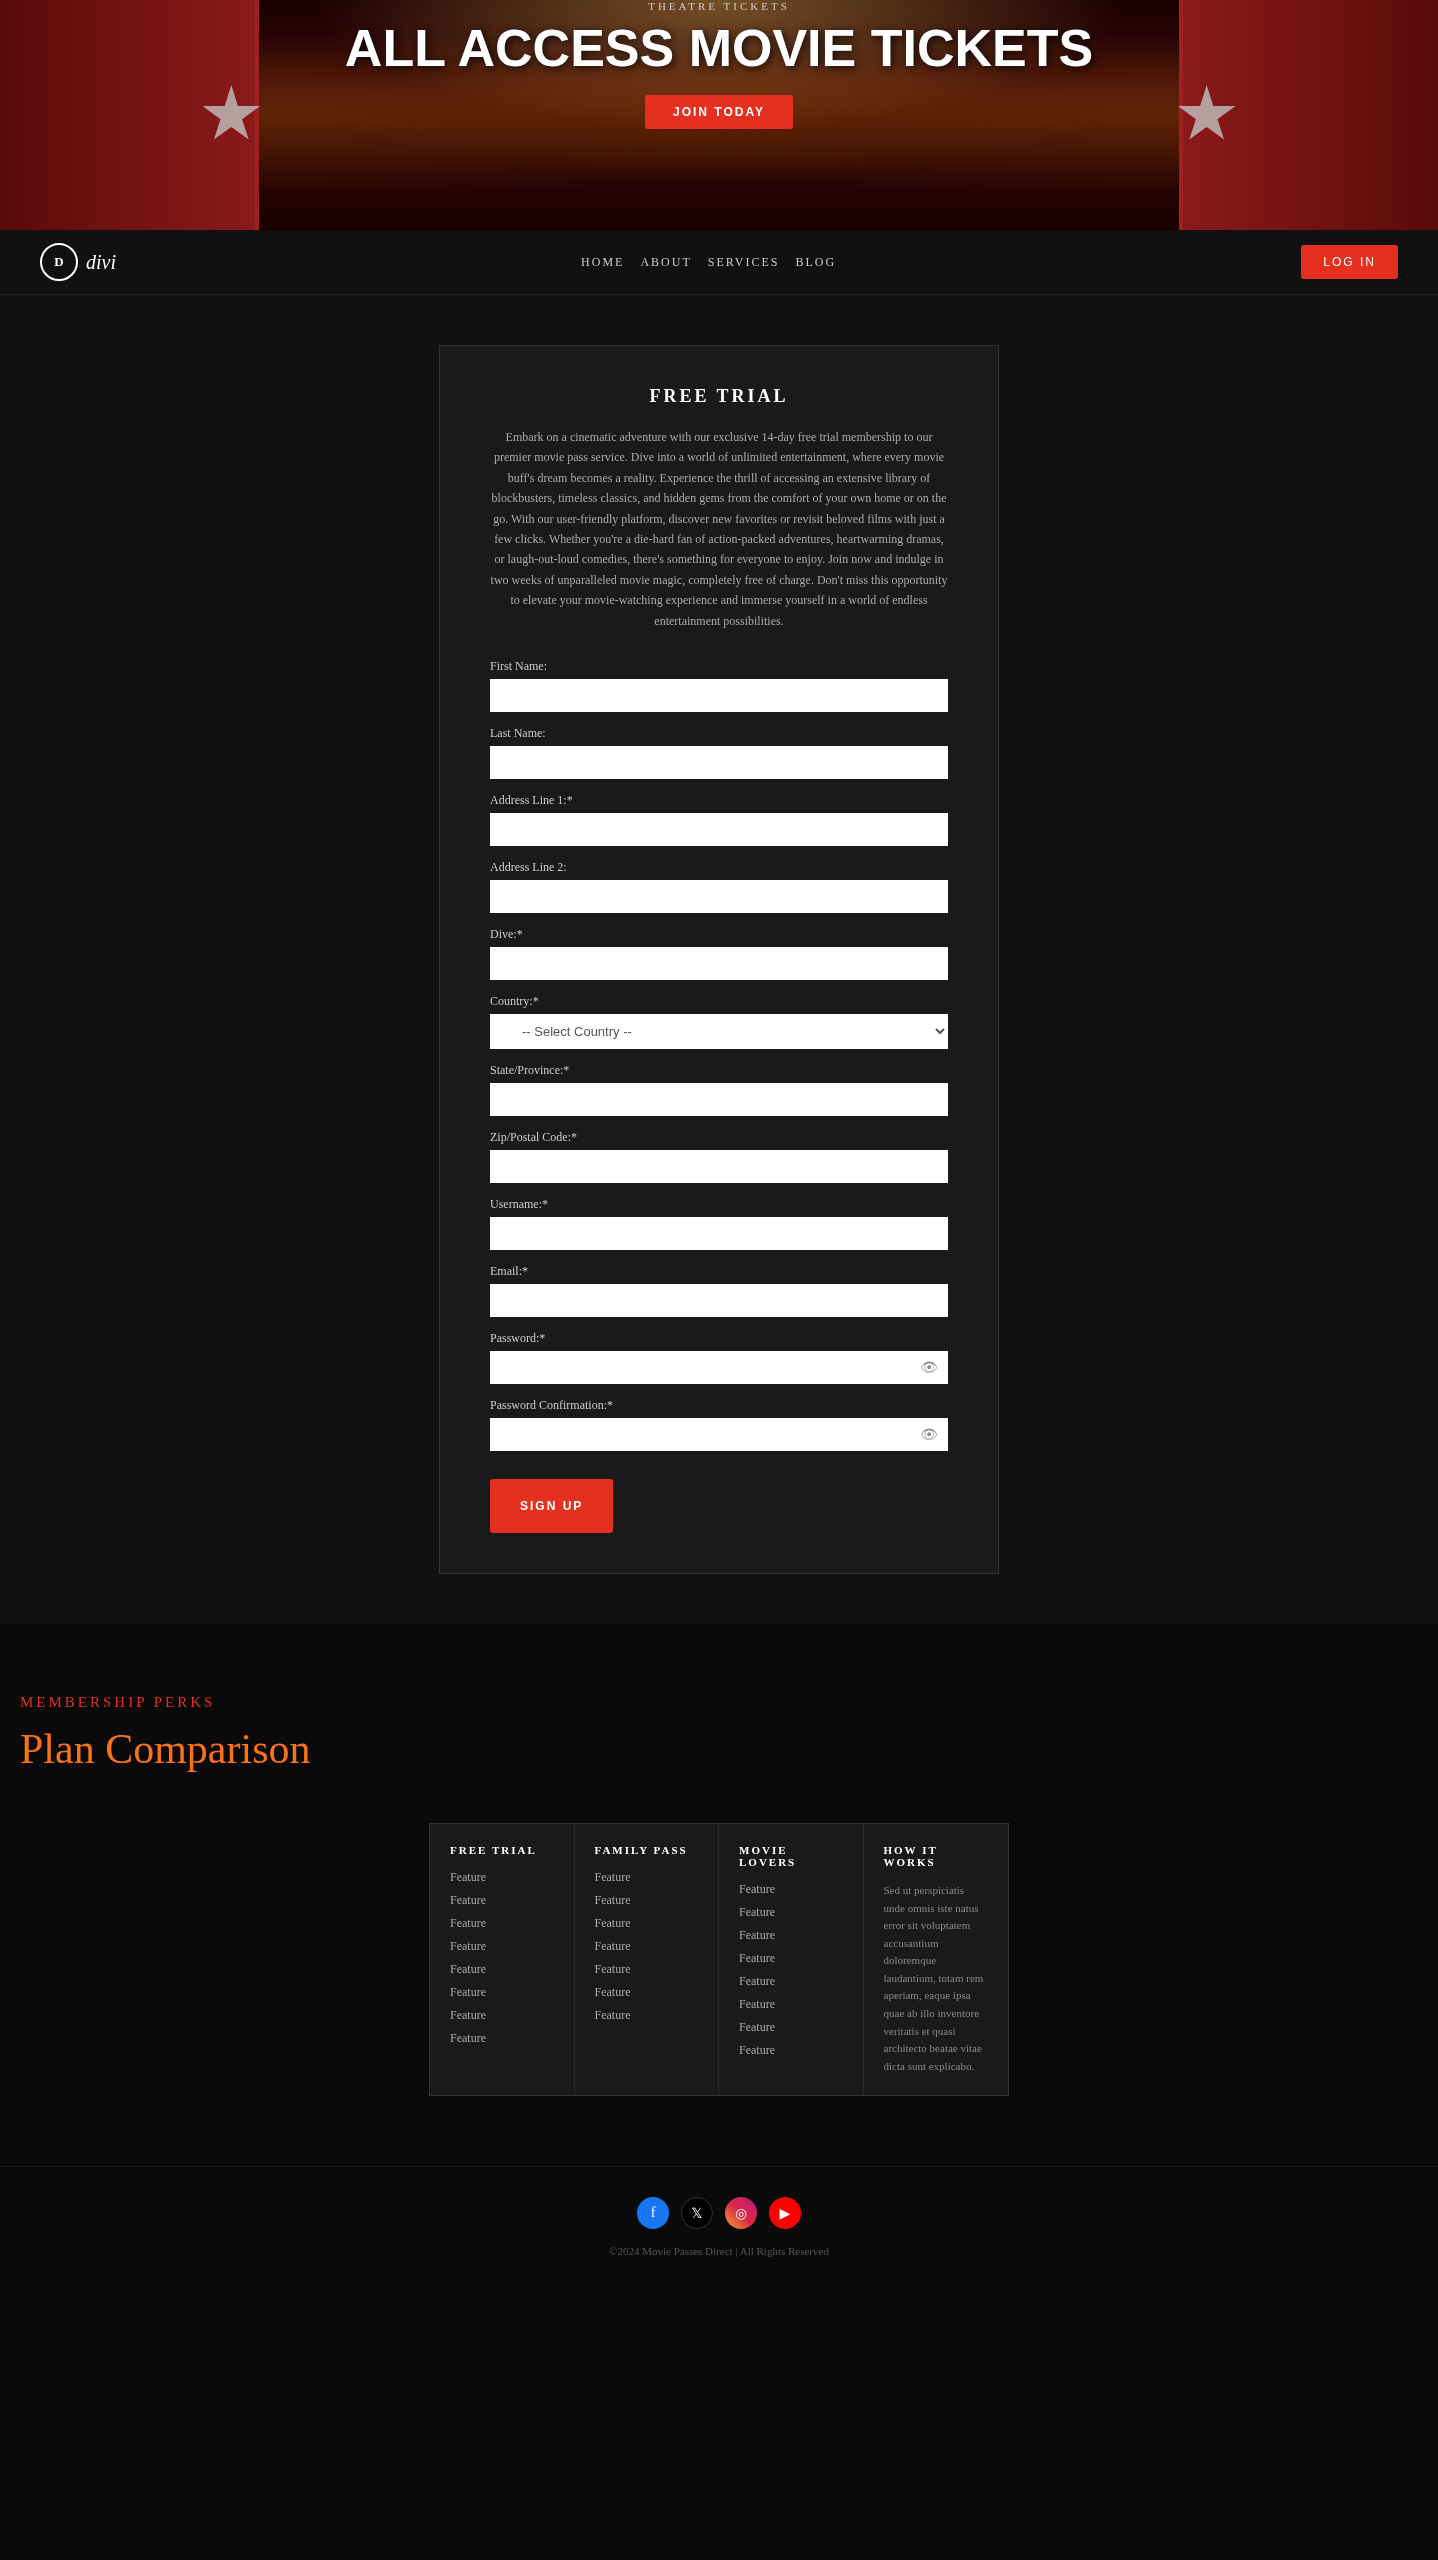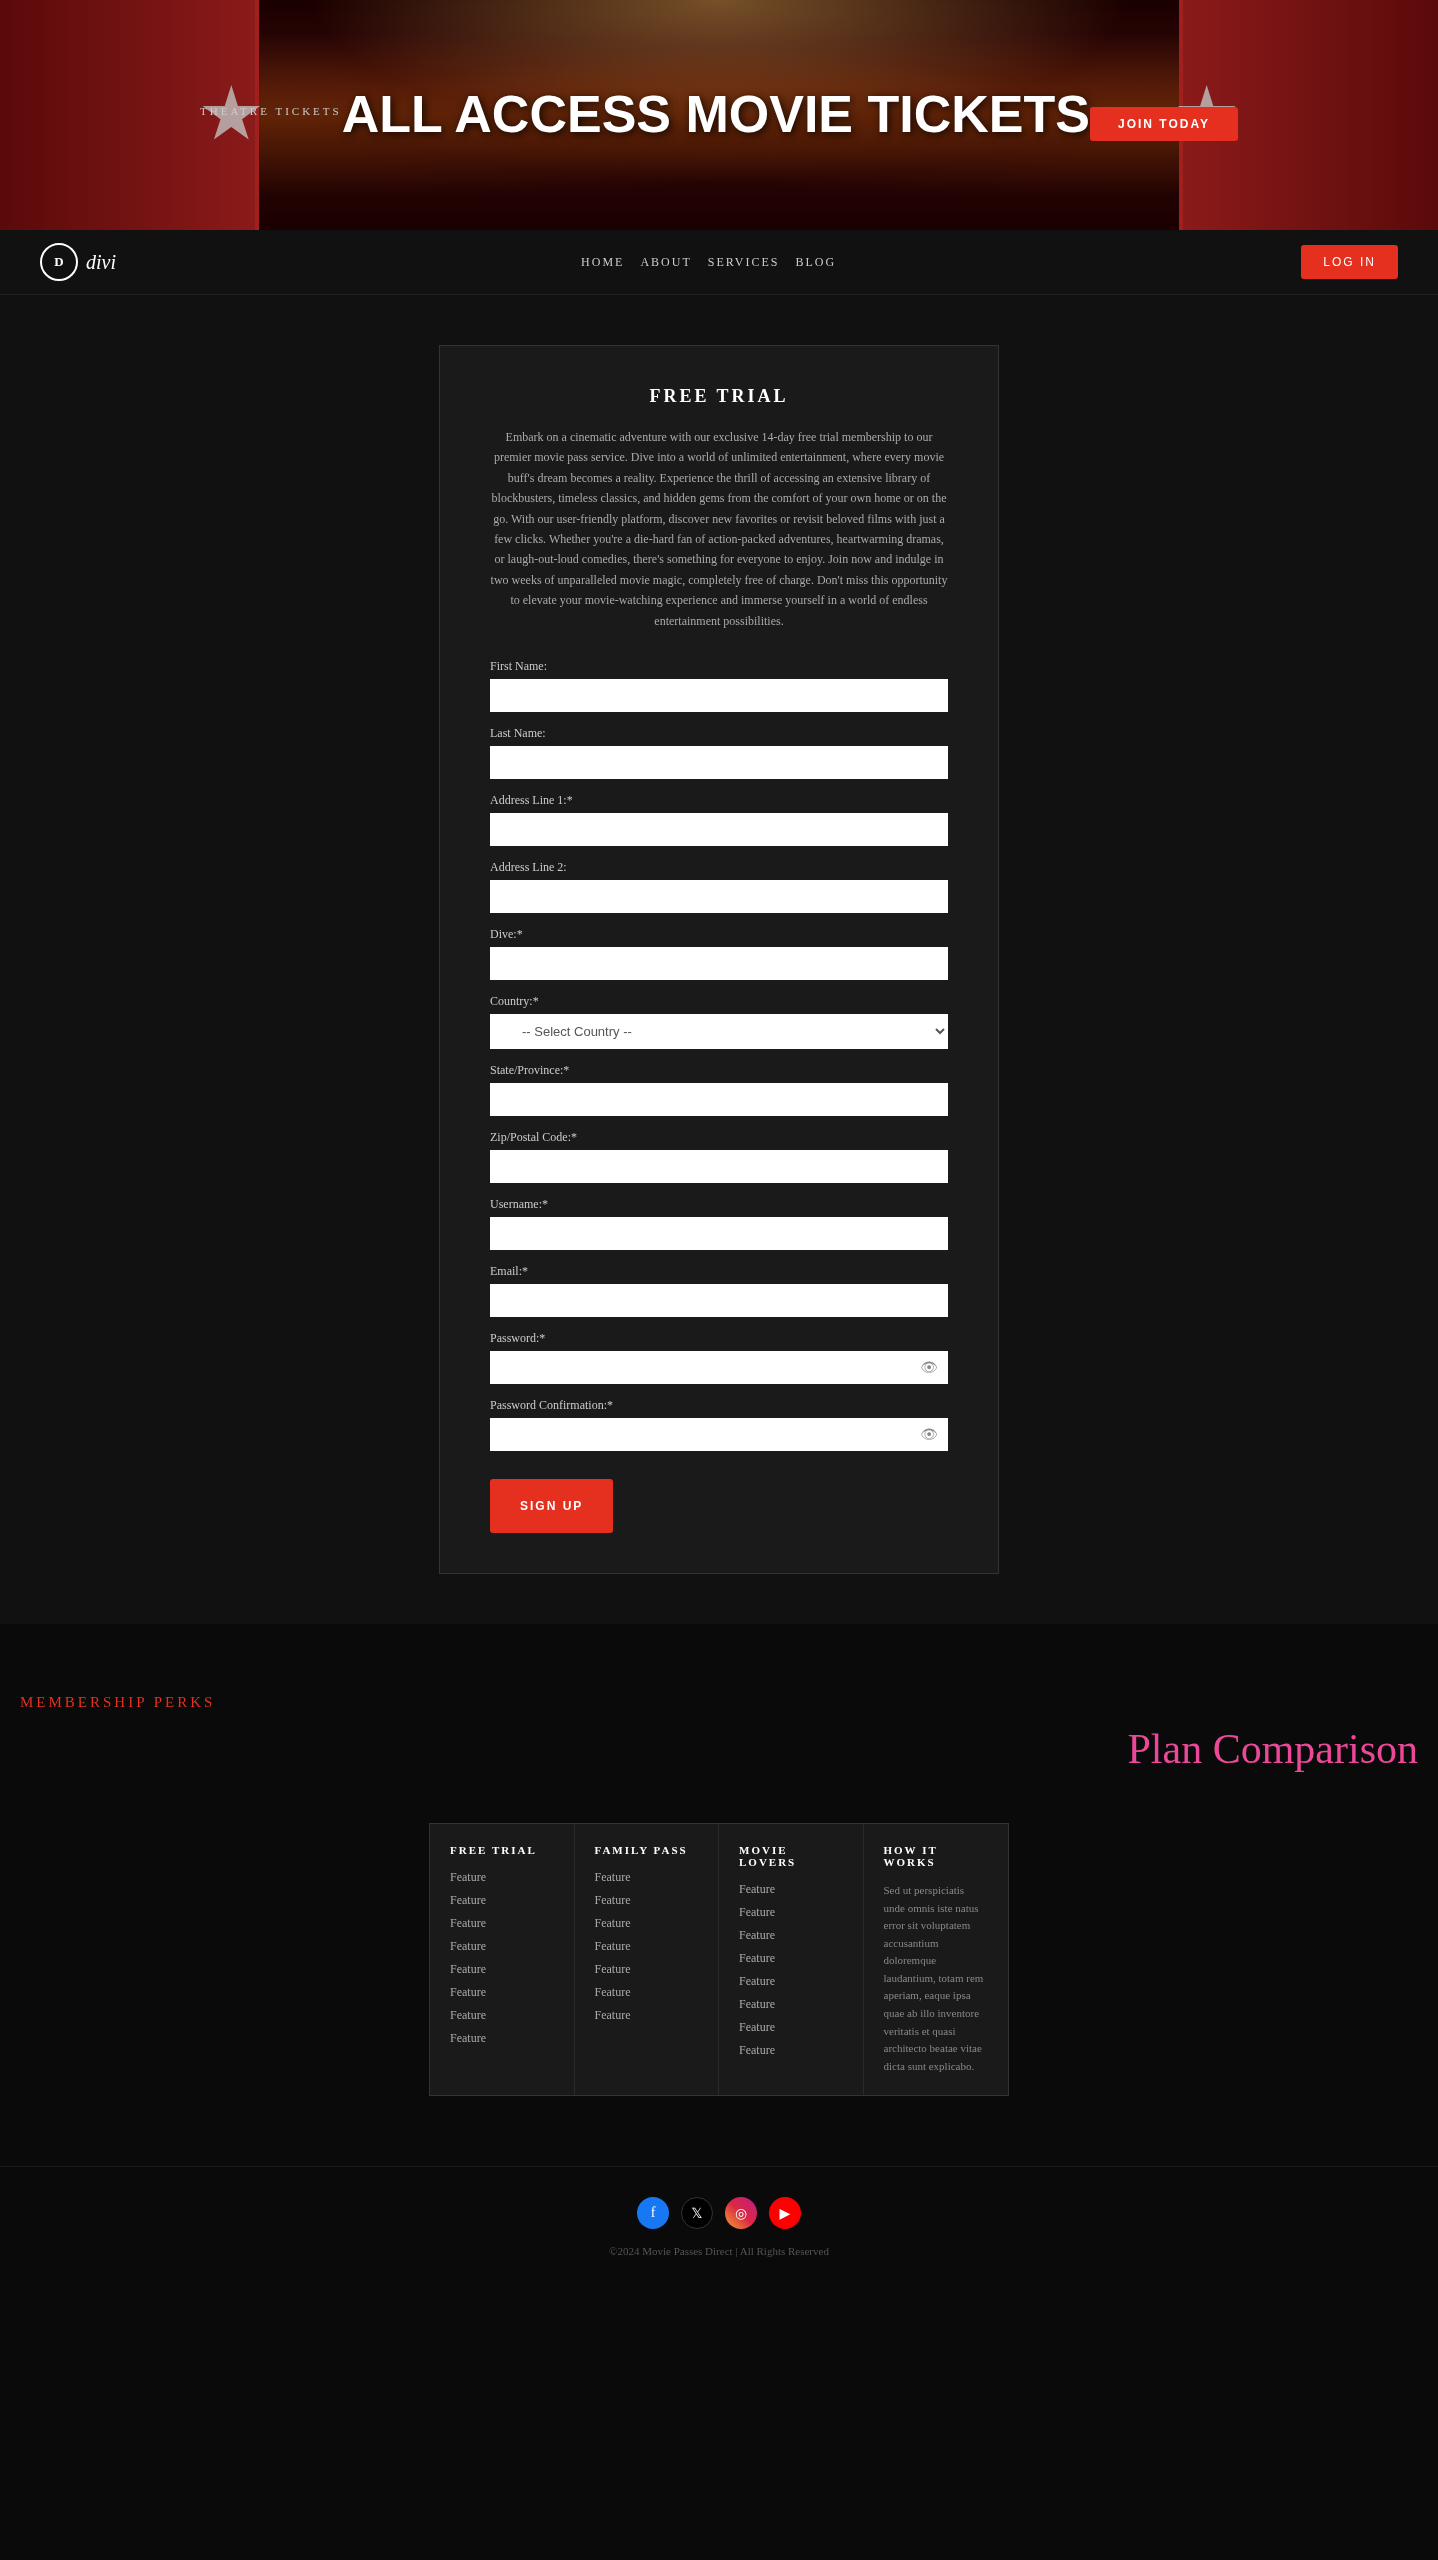--- a/index.html
+++ b/index.html
@@ -4,21 +4,21 @@
   <style>
     *, *::before, *::after { box-sizing: border-box; margin: 0; padding: 0; }
     body { background: #0a0a0a; font-family: 'Georgia', serif; color: #fff; min-width: 320px; }
 
     
     .hero {
       position: relative;
       width: 100%;
       height: 230px;
       background: linear-gradient(to bottom, #1a0000 0%, #3a0a0a 40%, #1a0000 100%);
-      display: flex; align-items: center; justify-content: center;
+      display: flex; flex-direction: column; align-items: center; justify-content: flex-start;
       overflow: hidden;
     }
     .hero::before {
       content: '';
       position: absolute; inset: 0;
       background:
         radial-gradient(ellipse at 20% 50%, rgba(200,100,0,0.3) 0%, transparent 50%),
         radial-gradient(ellipse at 80% 50%, rgba(200,100,0,0.3) 0%, transparent 50%),
         radial-gradient(ellipse at 50% 0%, rgba(255,200,100,0.4) 0%, transparent 40%);
     }
@@ -101,21 +101,21 @@
     }
     .signup-btn {
       background: #e53020; color: #fff; border: none; padding: 20px 30px;
       font-size: 12px; font-weight: bold; letter-spacing: 2px; text-transform: uppercase;
       cursor: pointer; border-radius: 3px; margin-top: 14px;
     }
 
     
     .plan-section { background: #0a0a0a; padding: 70px 20px; }
     .plan-subtitle { text-align: left; font-size: 15px; letter-spacing: 3px; color: #e53020; text-transform: uppercase; margin-bottom: 14px; }
-    .plan-title { text-align: right; font-size: 42px; font-weight: 300; color: #ec4899; margin-bottom: 50px; font-family: 'Georgia', serif; }
+    .plan-title { text-align: left; font-size: 42px; font-weight: 300; color: #f97316; margin-bottom: 50px; font-family: 'Georgia', serif; }
     .plan-table {
       max-width: 580px; margin: 0 auto; background: #1a1a1a; border: 1px solid #333;
       display: grid; grid-template-columns: 1fr 1fr 1fr 1fr;
     }
     .plan-col { padding: 20px; border-right: 1px solid #2a2a2a; }
     .plan-col:last-child { border-right: none; }
     .plan-col-header { font-size: 11px; font-weight: bold; letter-spacing: 2px; text-transform: uppercase; color: #fff; margin-bottom: 14px; }
     .plan-feature { font-size: 12px; color: #aaa; margin-bottom: 8px; }
     .plan-desc { font-size: 11px; color: #888; line-height: 1.6; }
 

